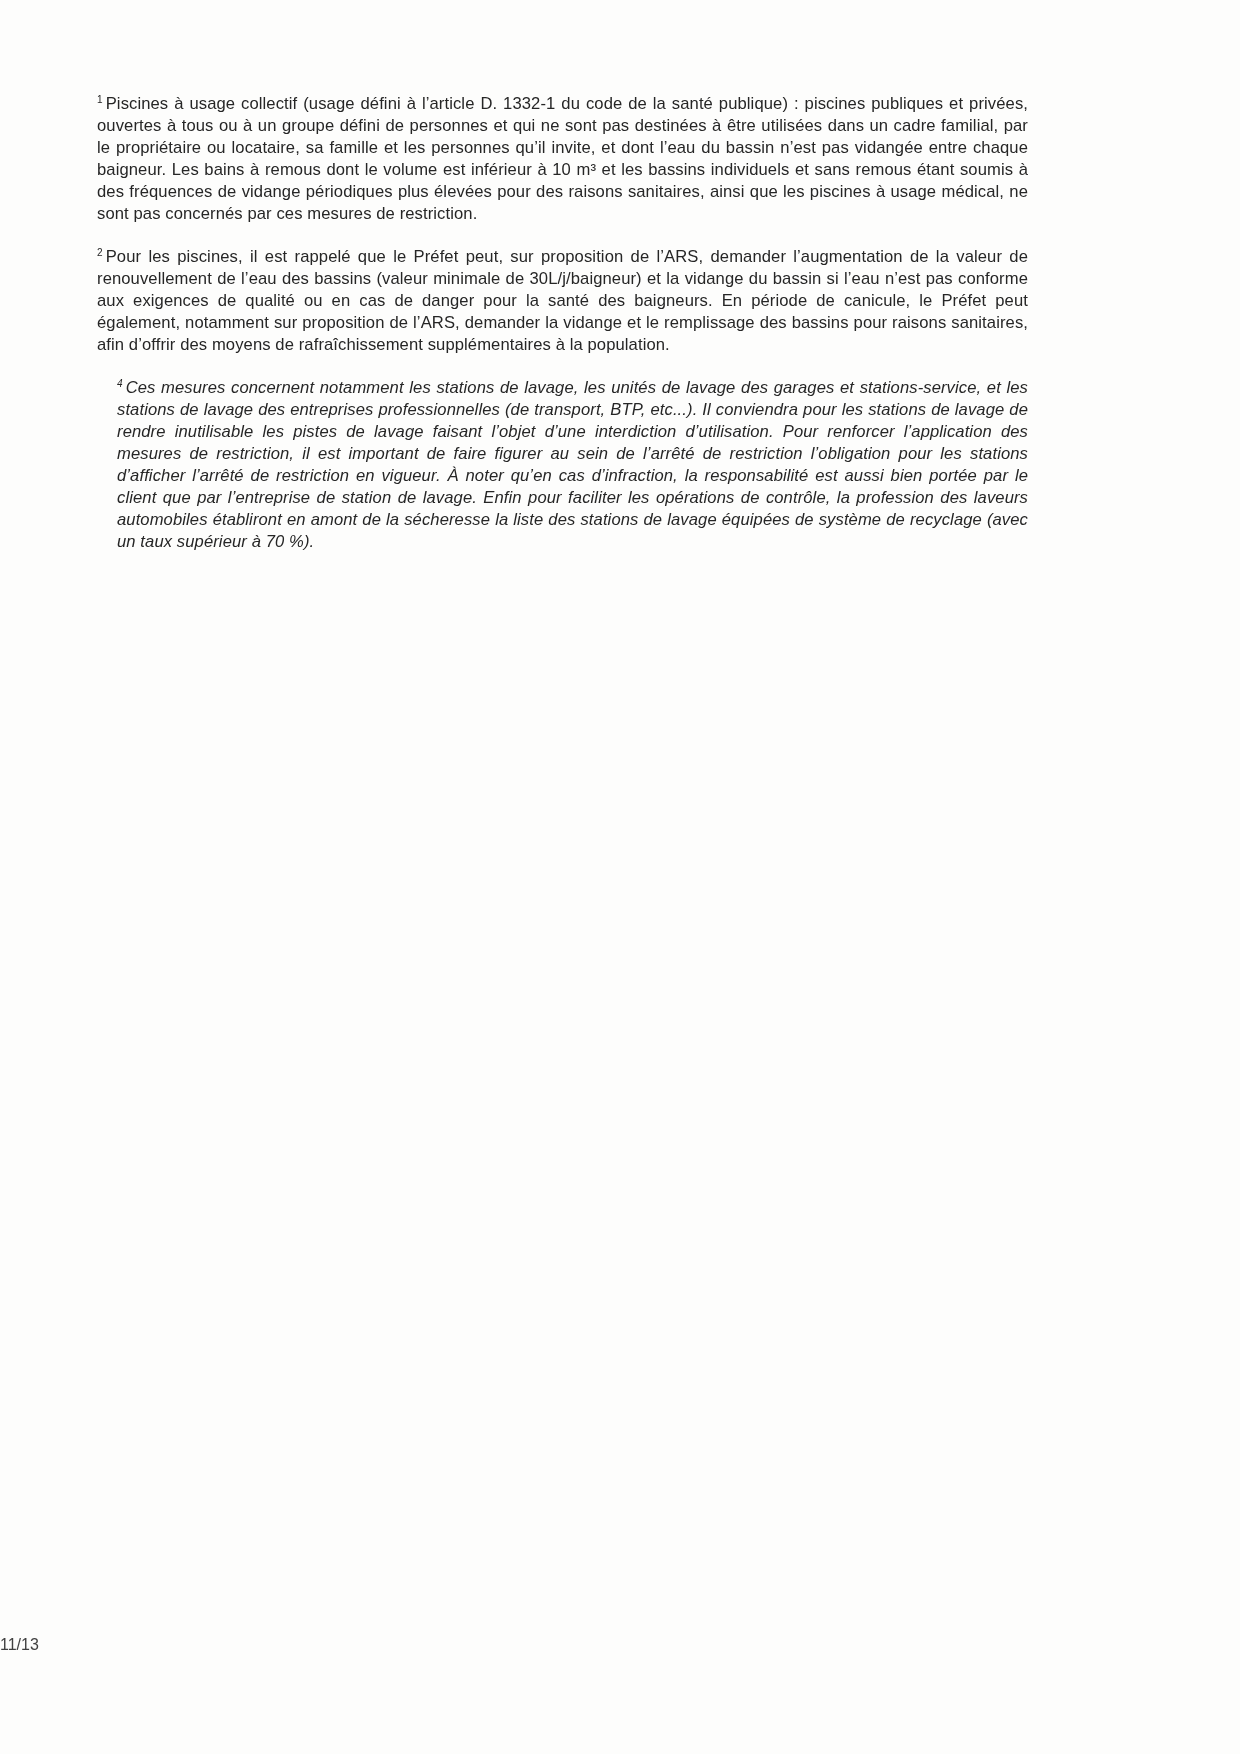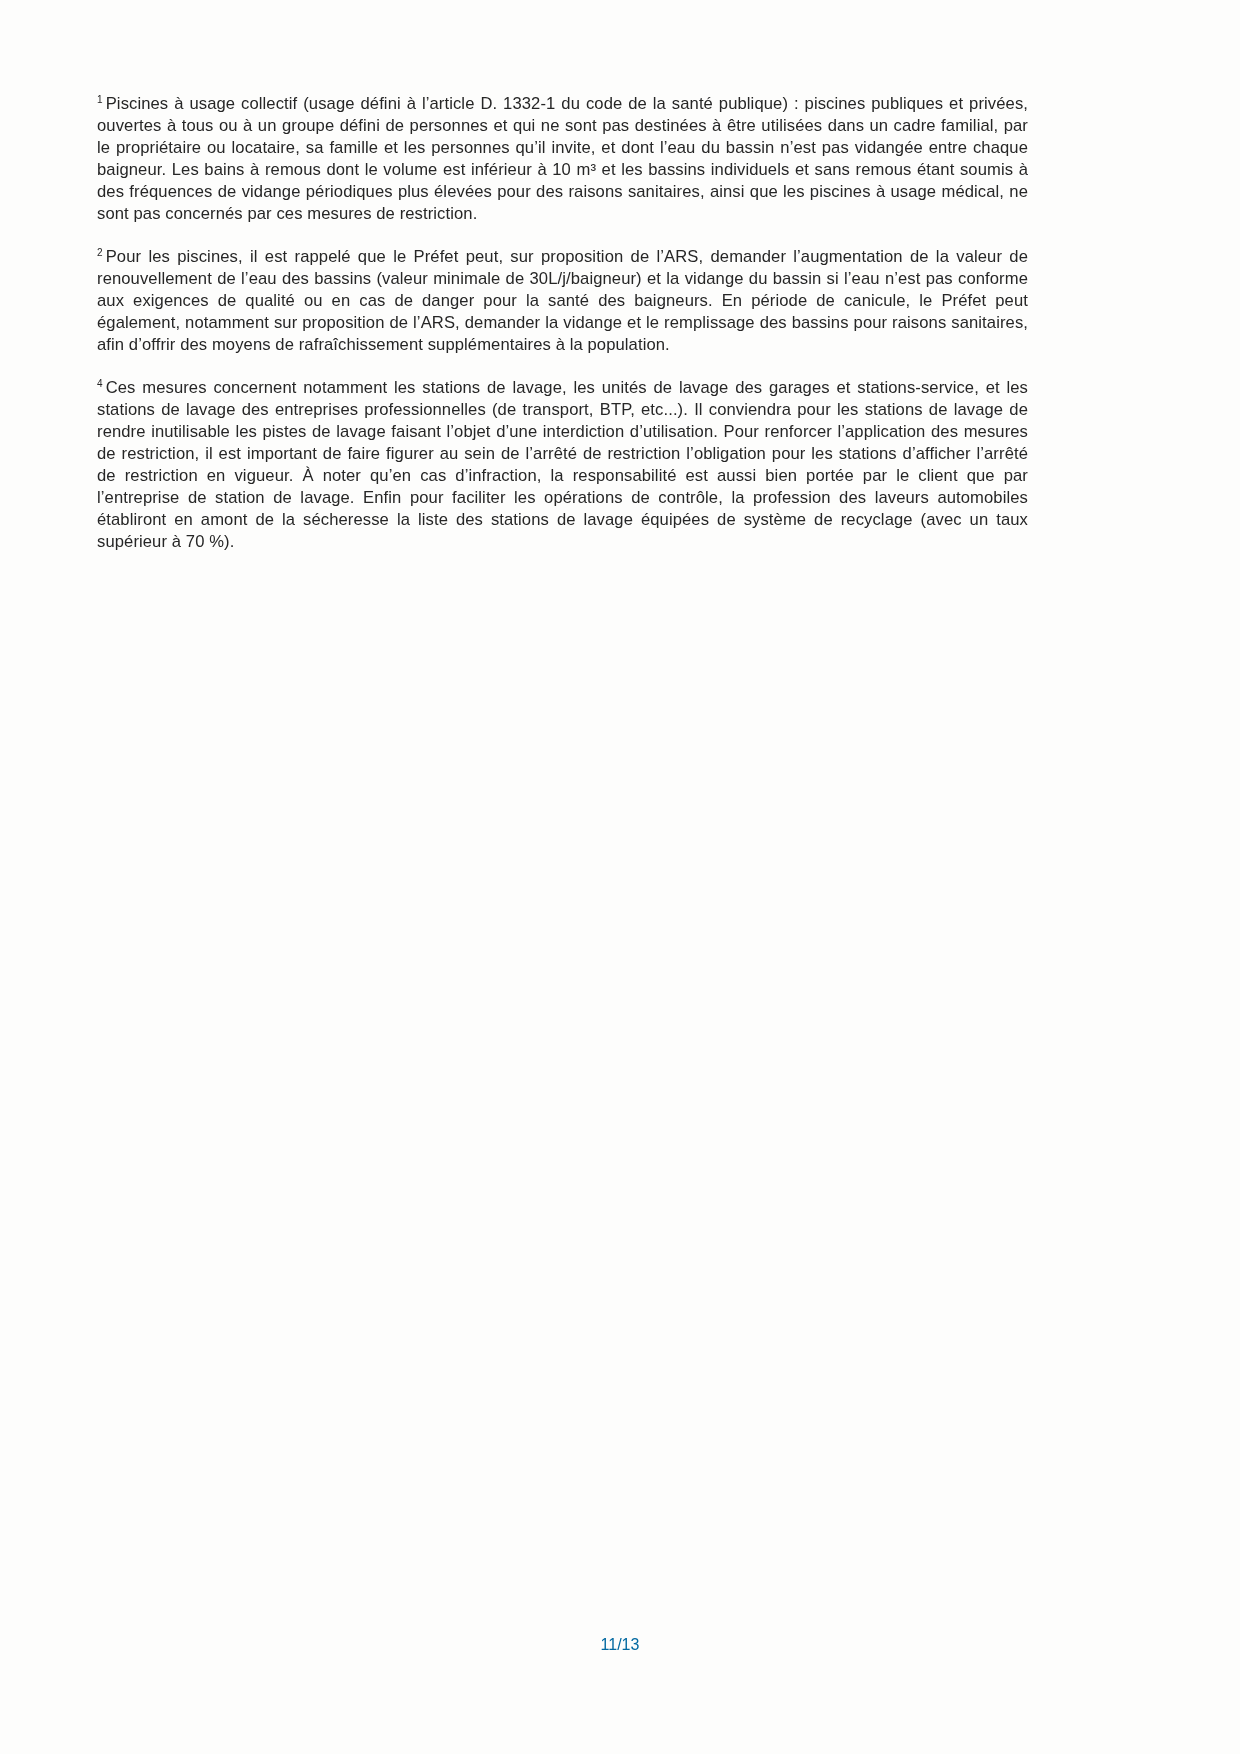--- a/index.html
+++ b/index.html
@@ -23,37 +23,38 @@
     width: 931px;
   }
   .footnote {
     font-size: 16.6px;
     line-height: 22px;
     text-align: justify;
     margin: 0 0 21px 0;
     letter-spacing: 0.1px;
   }
   .footnote.italic {
+    font-style: italic;
+    margin-left: 20px;
   }
   .footnote sup {
     font-size: 10px;
     line-height: 0;
     vertical-align: baseline;
     position: relative;
     top: -6px;
     margin-right: 3px;
   }
   .page-number {
     position: absolute;
     top: 1636px;
     left: 0;
     width: 100%;
-    text-align: center;
     font-size: 16px;
-    color: #0369a1;
+    color: #404040;
   }
 </style>
 </head>
 <body>
 
 <div class="page">
   <div class="content">
 
     <p class="footnote"><sup>1</sup><span>Piscines à usage collectif (usage défini à l’article D. 1332-1 du code de la santé publique) : piscines publiques et privées, ouvertes à tous ou à un groupe défini de personnes et qui ne sont pas destinées à être utilisées dans un cadre familial, par le propriétaire ou locataire, sa famille et les personnes qu’il invite, et dont l’eau du bassin n’est pas vidangée entre chaque baigneur. Les bains à remous dont le volume est inférieur à 10 m³ et les bassins individuels et sans remous étant soumis à des fréquences de vidange périodiques plus élevées pour des raisons sanitaires, ainsi que les piscines à usage médical, ne sont pas concernés par ces mesures de restriction.</span></p>
 

